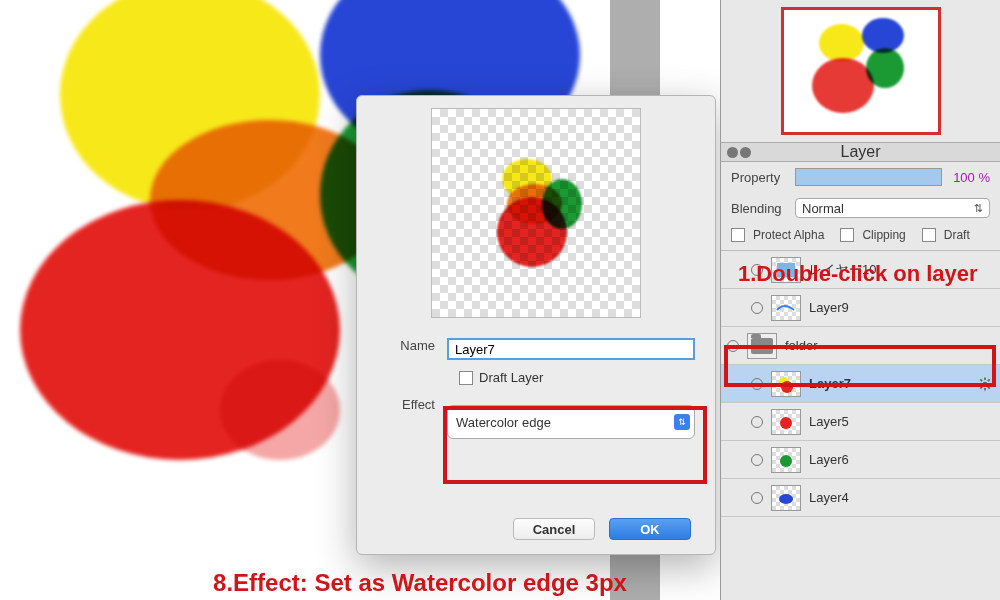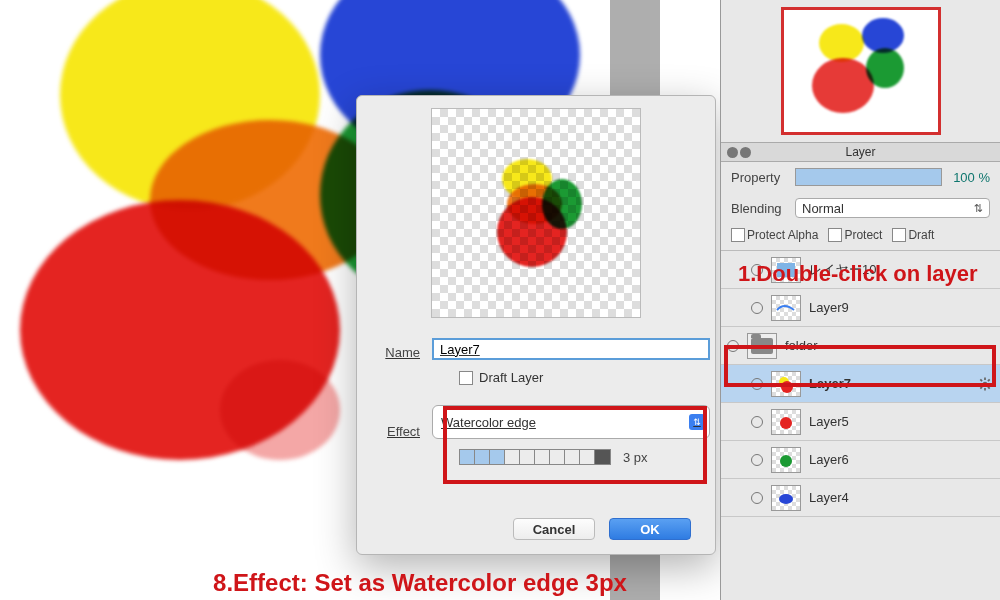--- a/index.html
+++ b/index.html
@@ -78,21 +78,21 @@
     border: 1px solid #bbb;
     position: relative;
   }
   .mini-splash { position:absolute; left:55px; top:50px; width:100px; height:110px;}
   .mb { position:absolute; border-radius:50%; filter:blur(1px); mix-blend-mode:multiply;}
   .mb.y{width:50px;height:40px;left:15px;top:0;background:#f7e81a;}
   .mb.g{width:40px;height:50px;left:55px;top:20px;background:#1b9a33;}
   .mb.o{width:55px;height:40px;left:20px;top:25px;background:#f07a1c;}
   .mb.r{width:70px;height:70px;left:10px;top:38px;background:#e42421;}
 
-  .row { display:flex; align-items:flex-end; padding: 6px 5px; text-decoration: underline; }
+  .row { display:flex; align-items:flex-start; padding: 6px 20px; }
   .row label { width: 70px; text-align:right; padding-right:12px; color:#444;}
   .text-input {
     flex:1; height:22px;
     border:2px solid #5b9dd9;
     background:#fff; padding:0 6px;
     font-size:13px;
     outline:none;
   }
   .checkbox-row { padding-left: 102px; display:flex; align-items:center; gap:6px; padding-top:4px; padding-bottom:6px;}
   .chk { width:14px;height:14px;border:1px solid #888;background:#fff;}
@@ -160,32 +160,32 @@
     position:relative;
   }
   .nt{position:absolute;border-radius:50%;filter:blur(1px);mix-blend-mode:multiply;}
   .nt.y{width:45px;height:38px;left:35px;top:14px;background:#f7e81a;}
   .nt.b{width:42px;height:35px;left:78px;top:8px;background:#2746d6;}
   .nt.g{width:38px;height:40px;left:82px;top:38px;background:#1b9a33;}
   .nt.r{width:62px;height:55px;left:28px;top:48px;background:#e42421;opacity:0.9;}
 
   .panel-header{
     height:20px;background:#d9d9d9;border-top:1px solid #aaa;border-bottom:1px solid #aaa;
-    display:flex;align-items:center;justify-content:center;font-size:12px;color:#333;
+    display:flex;align-items:center;justify-content:center;font-size:16px;color:#333;
     position:relative;
   }
   .panel-header .dots{position:absolute;left:6px;display:flex;gap:2px;}
   .panel-header .dots span{width:11px;height:11px;border-radius:50%;background:#777;display:block;}
   .ctrl-row{display:flex;align-items:center;padding:6px 10px;gap:8px;}
   .ctrl-row .lab{width:56px;color:#444;font-size:13px;}
   .opacity-bar{flex:1;height:18px;border:1px solid #999;background:#a5c9ec;}
-  .opacity-val{width:40px;text-align:right;color:#0f766e;}
+  .opacity-val{width:40px;text-align:right;color:#a21caf;}
   .blend-sel{flex:1;height:20px;border:1px solid #aaa;border-radius:4px;background:#fff;display:flex;align-items:center;justify-content:space-between;padding:0 6px;}
   .blend-sel .c{font-size:11px;color:#555;}
-  .check-row{display:flex;align-items:center;padding:4px 10px 8px;border-bottom:1px solid #bbb;}
+  .check-row{display:flex;align-items:center;gap:6px;padding:4px 10px 8px;border-bottom:1px solid #bbb;}
   .check-row .chk{margin-right:2px;}
   .check-row span{font-size:12px;color:#444;margin-right:10px;}
   .layer-list{flex:1;overflow:hidden;}
   .layer{display:flex;align-items:center;height:38px;border-bottom:1px solid #c8c8c8;padding:0 6px;position:relative;}
   .layer.indent{padding-left:30px;}
   .layer.selected{background:#b8d4f0;}
   .vis{width:12px;height:12px;border:1px solid #777;border-radius:50%;margin-right:8px;}
   .thumb{width:30px;height:26px;border:1px solid #999;background:#fff;margin-right:8px;
     background-image:
       linear-gradient(45deg,#ddd 25%,transparent 25%,transparent 75%,#ddd 75%),
@@ -252,35 +252,20 @@
     <div class="chk"></div>
     <span>Draft Layer</span>
   </div>
   <div class="row">
     <label>Effect</label>
     <div class="select">
       <span>Watercolor edge</span>
       <span class="caret">⇅</span>
     </div>
   </div>
-  <div class="slider-row">
-    <div class="slider">
-      <div class="on"></div>
-        <div class="on"></div>
-        <div class="on"></div>
-      <div></div>
-        <div></div>
-        <div></div>
-        <div></div>
-        <div></div>
-        <div></div>
-      <div class="end"></div>
-    </div>
-    <span class="px-label">3 px</span>
-  </div>
   <div class="effect-box"></div>
   <div class="dlg-buttons">
     <div class="btn cancel">
         <span>Cancel</span>
       </div>
     <div class="btn ok">
         <span>OK</span>
       </div>
   </div>
 </div>
@@ -310,21 +295,21 @@
     <span class="lab">Blending</span>
     <div class="blend-sel">
       <span>Normal</span>
       <span class="c">⇅</span>
     </div>
   </div>
   <div class="check-row">
     <div class="chk"></div>
     <span>Protect Alpha</span>
     <div class="chk"></div>
-    <span>Protect</span>
+    <span>Clipping</span>
     <div class="chk"></div>
     <span>Draft</span>
   </div>
   <div class="layer-list">
     <div class="layer indent">
       <div class="vis"></div>
       <div class="thumb">
           <svg>
             <rect width="18" height="14" x="3" y="3" fill="#7fb4e6"></rect>
           </svg>

